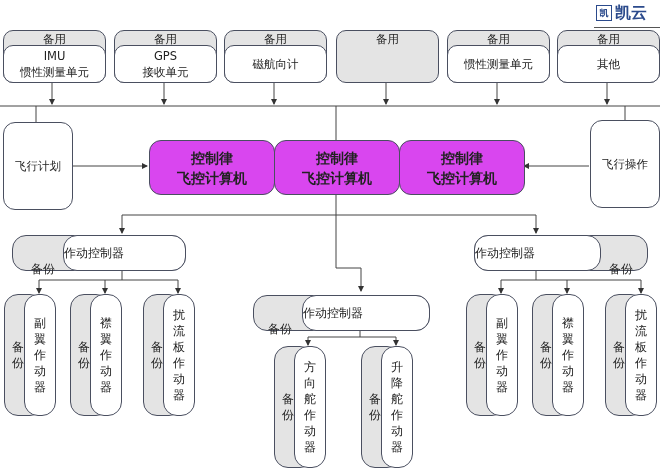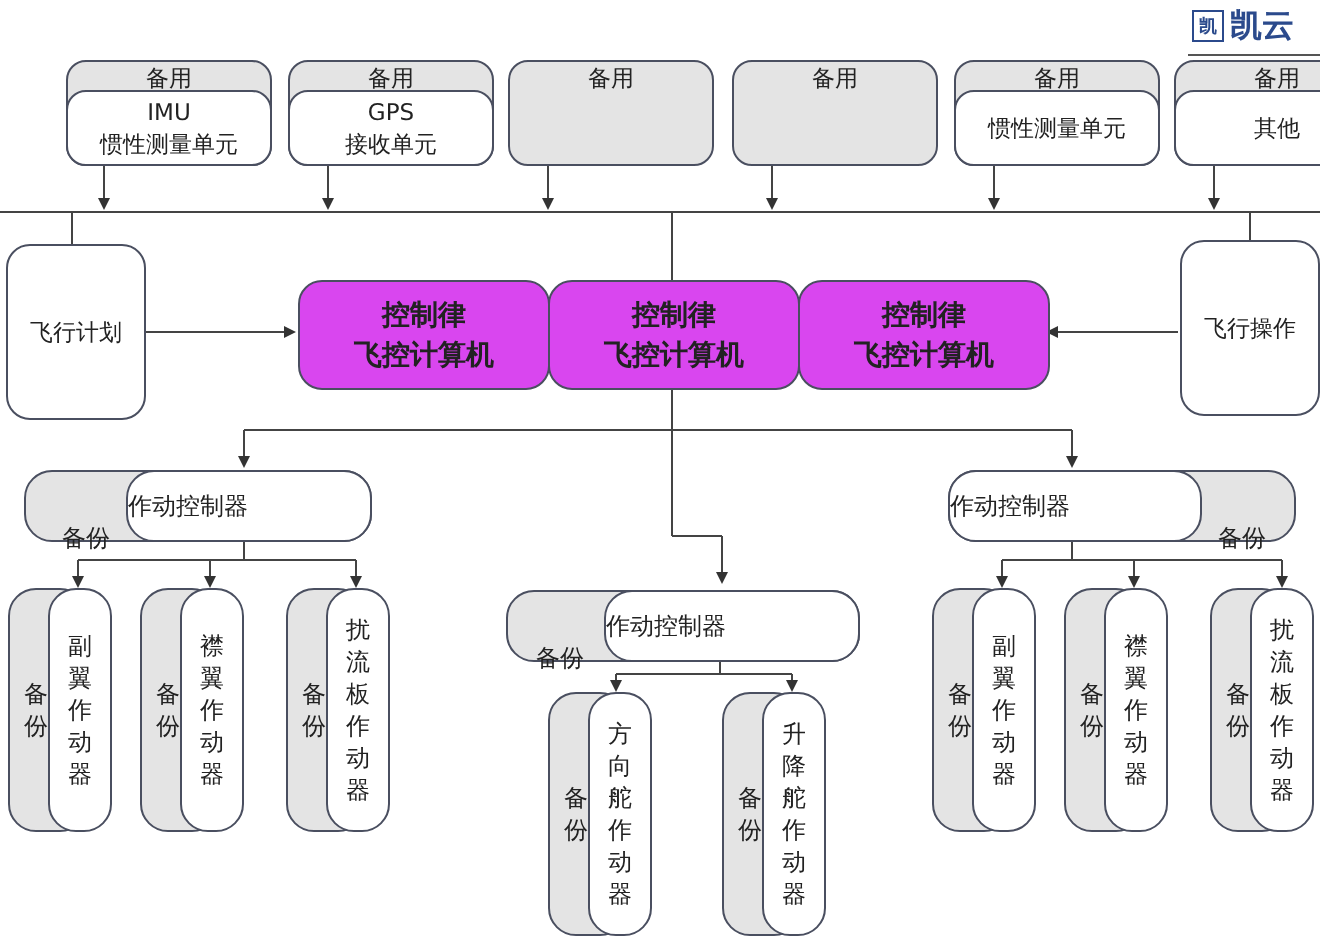--- a/index.html
+++ b/index.html
@@ -4,21 +4,21 @@
 <style>
   html, body { margin:0; padding:0; background:#ffffff; }
   body { width:660px; height:470px; position:relative; overflow:hidden;
          font-family:"DejaVu Sans","Liberation Sans",sans-serif; color:#222; }
   svg.wires { position:absolute; left:0; top:0; width:660px; height:470px; }
   .logo { position:absolute; left:596px; top:2px; height:22px; display:flex; align-items:center; gap:3px; color:#2b4a8c; font-family:"DejaVu Serif",serif; font-weight:bold; font-size:16px; }
   .logo .mark { width:16px; height:16px; border:1.5px solid #2b4a8c; font-size:9px; display:flex; align-items:center; justify-content:center; box-sizing:border-box; }
   .logo-line { position:absolute; left:594px; top:27px; width:66px; height:1px; background:#555; }
 
   
-  .sensor { position:absolute; width:101px; height:51px; border:1px solid #4a4f60; border-radius:10px; background:#e4e4e4; top:30px;margin-left:30px; }
+  .sensor { position:absolute; width:101px; height:51px; border:1px solid #4a4f60; border-radius:10px; background:#e4e4e4; top:30px; }
   .sensor .hdr { height:15px; font-size:11.5px; text-align:center; line-height:16px; }
   .sensor .body { position:absolute; left:-1px; right:-1px; bottom:-1px; top:14px; background:#fff; border:1px solid #4a4f60; border-radius:10px; display:flex; flex-direction:column; align-items:center; justify-content:center; font-size:11.5px; line-height:16px; }
 
   .side { position:absolute; width:68px; height:86px; border:1px solid #4a4f60; border-radius:12px; background:#fff; display:flex; align-items:center; justify-content:center; font-size:11.5px;font-family:Liberation Serif, serif; }
 
   .fcc { position:absolute; top:140px; height:53px; border:1px solid #4a4f60; border-radius:12px; background:#d946ef; display:flex; flex-direction:column; align-items:center; justify-content:center; font-weight:bold; font-size:14px; line-height:20px; }
 
   .ctrl { position:absolute; height:34px; border:1px solid #4a4f60; border-radius:14px; background:#e4e4e4; }
   .ctrl .lbl-b { position:absolute; top:0; bottom:0; display:flex; align-items:center; font-size:12px;margin-top:32px; }
   .ctrl .main { position:absolute; top:-1px; bottom:-1px; background:#fff; border:1px solid #4a4f60; border-radius:14px; display:flex; align-items:center; font-size:12px; }
@@ -96,20 +96,23 @@
 </div>
 <div class="sensor" style="left:114px">
   <div class="hdr">备用</div>
   <div class="body">
       <span>GPS</span>
       <span>接收单元</span>
     </div>
 </div>
 <div class="sensor" style="left:224px">
   <div class="hdr">备用</div>
+  <div class="body">
+      <span>磁航向计</span>
+    </div>
 </div>
 <div class="sensor" style="left:336px">
   <div class="hdr">备用</div>
 </div>
 <div class="sensor" style="left:447px">
   <div class="hdr">备用</div>
   <div class="body">
       <span>惯性测量单元</span>
     </div>
 </div>

